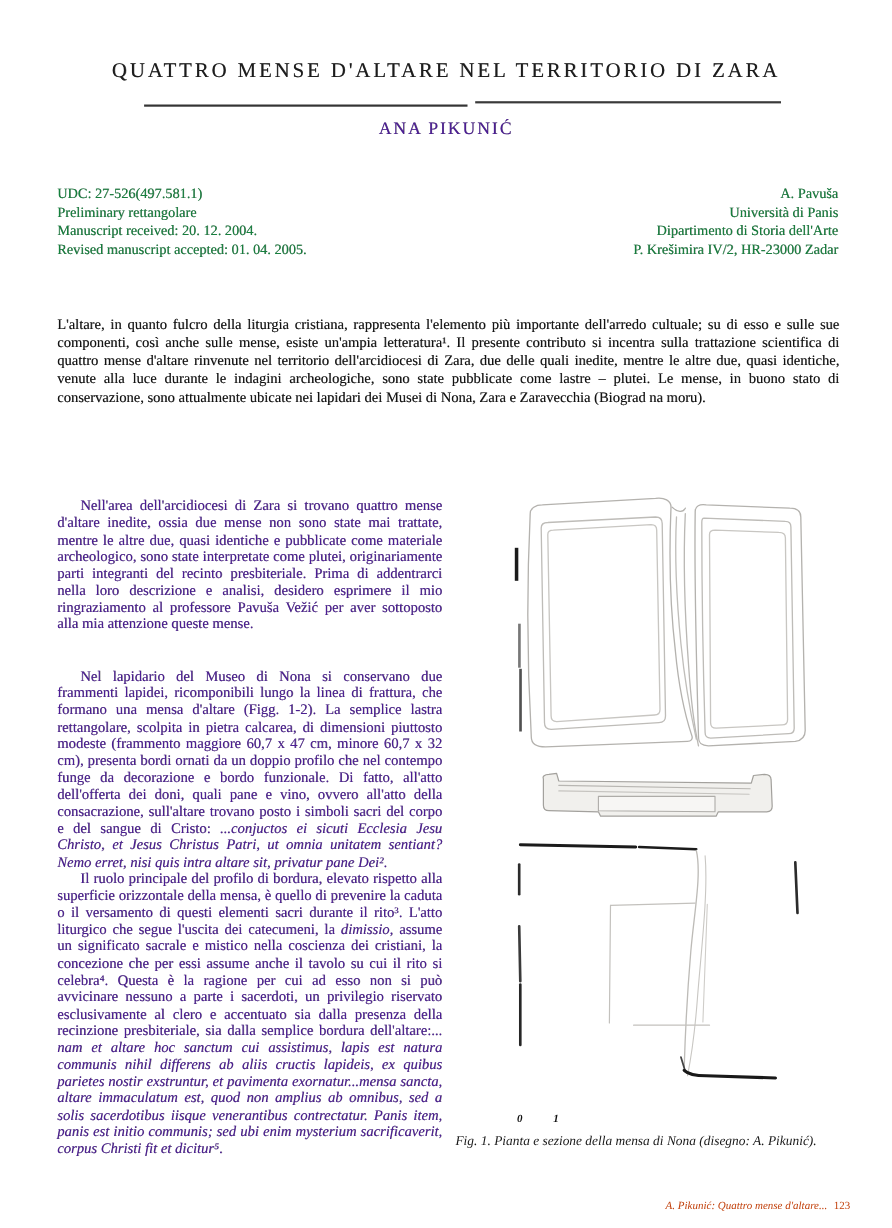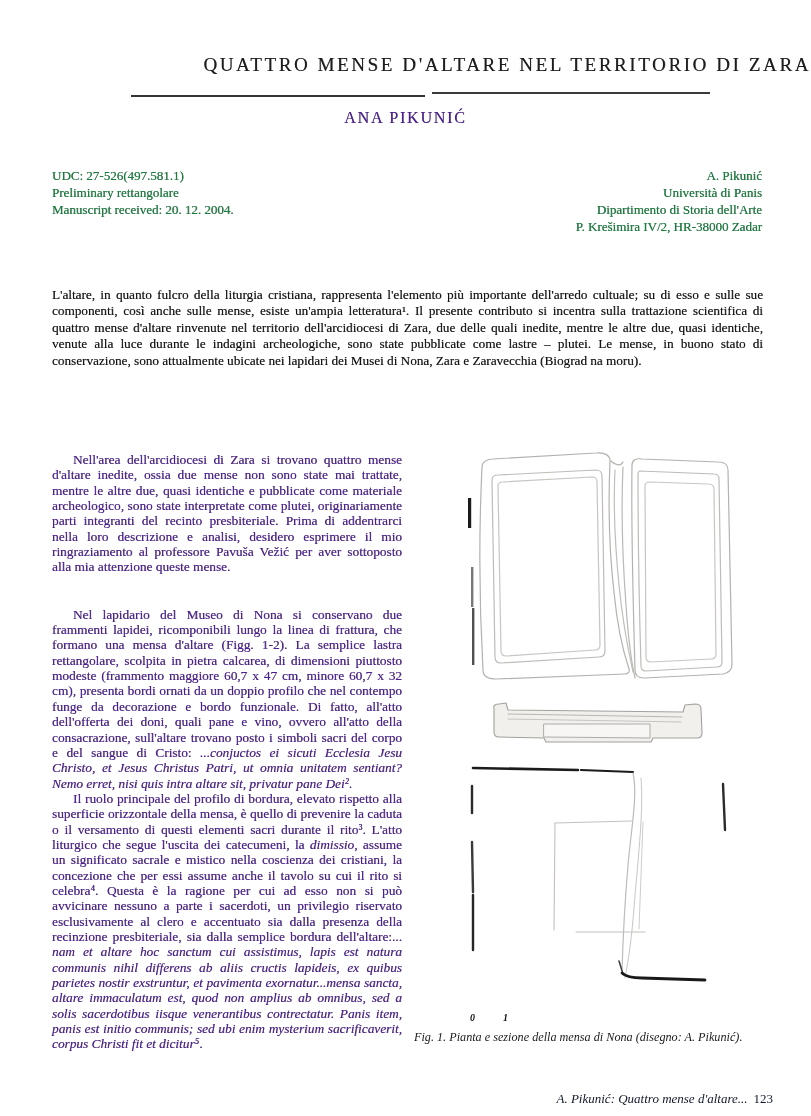--- a/index.html
+++ b/index.html
@@ -2,21 +2,21 @@
 <html lang="it"><head>
 <meta charset="utf-8">
 <style>
   html,body{margin:0;padding:0;background:#ffffff;}
   .page{
     position:relative;width:811px;height:1116px;background:#ffffff;overflow:hidden;
     font-family:"Liberation Serif","DejaVu Serif",serif;color:#151515;
   }
   .tsh{text-shadow:0.3px 0 0 rgba(0,0,0,.5);}
   .article-title{
-    position:absolute;top:54px;left:0;width:811px;text-align:right;
+    position:absolute;top:54px;left:0;width:811px;text-align:center;
     font-size:19px;letter-spacing:2.6px;color:#1c1c1c;white-space:nowrap;
   }
   .rule-left{position:absolute;top:95px;left:131px;width:294px;height:2px;background:#343434;}
   .rule-right{position:absolute;top:92px;left:432px;width:278px;height:2.2px;background:#3a3a3a;}
   .author-name{
     position:absolute;top:109px;left:0;width:811px;text-align:center;
     font-size:16px;letter-spacing:1.8px;color:#4c1d95;
   }
   .meta{
     position:absolute;top:167px;left:52px;width:710px;
@@ -40,46 +40,47 @@
     position:absolute;font-size:10px;font-weight:bold;font-style:italic;color:#111;
     font-family:"Liberation Serif","DejaVu Serif",serif;
   }
   .scale-0{left:470px;top:1012px;}
   .scale-1{left:503px;top:1012px;}
   .fig-caption{
     position:absolute;top:1030px;left:414px;width:397px;text-align:left;
     font-style:italic;font-size:12.2px;color:#191919;
   }
   .footer{
-    position:absolute;top:1091px;right:38px;font-size:13px;color:#0f172a;white-space:nowrap;
+    position:absolute;top:1091px;right:38px;font-size:10px;color:#c2410c;white-space:nowrap;
   }
   .footer .cit{font-style:italic;}
   .footer .pg{font-style:normal;margin-left:6px;}
 </style>
 </head>
 <body>
 
 <div class="page">
 
   <div class="article-title tsh">QUATTRO MENSE D'ALTARE NEL TERRITORIO DI ZARA</div>
   <div class="rule-left"></div>
   <div class="rule-right"></div>
   <div class="author-name tsh">ANA PIKUNIĆ</div>
 
   <div class="meta">
     <div class="meta-left tsh">
       <div>UDC: 27-526(497.581.1)</div>
       <div>Preliminary rettangolare</div>
       <div>Manuscript received: 20. 12. 2004.</div>
+      <div>Revised manuscript accepted: 01. 04. 2005.</div>
     </div>
     <div class="meta-right tsh">
-      <div>A. Pikunić</div>
+      <div>A. Pavuša</div>
       <div>Università di Panis</div>
       <div>Dipartimento di Storia dell'Arte</div>
-      <div>P. Krešimira IV/2, HR-38000 Zadar</div>
+      <div>P. Krešimira IV/2, HR-23000 Zadar</div>
     </div>
   </div>
 
   <div class="abstract tsh">L'altare, in quanto fulcro della liturgia cristiana, rappresenta l'elemento più importante dell'arredo cultuale; su di esso e sulle sue componenti, così anche sulle mense, esiste un'ampia letteratura¹. Il presente contributo si incentra sulla trattazione scientifica di quattro mense d'altare rinvenute nel territorio dell'arcidiocesi di Zara, due delle quali inedite, mentre le altre due, quasi identiche, venute alla luce durante le indagini archeologiche, sono state pubblicate come lastre – plutei. Le mense, in buono stato di conservazione, sono attualmente ubicate nei lapidari dei Musei di Nona, Zara e Zaravecchia (Biograd na moru).</div>
 
   <div class="left-col tsh">
       <p class="bp"><span>Nell'area dell'arcidiocesi di Zara si trovano quattro mense d'altare inedite, ossia due mense non sono state mai trattate, mentre le altre due, quasi identiche e pubblicate come materiale archeologico, sono state interpretate come plutei, originariamente parti integranti del recinto presbiteriale. Prima di addentrarci nella loro descrizione e analisi, desidero esprimere il mio ringraziamento al professore Pavuša Vežić per aver sottoposto alla mia attenzione queste mense.</span></p>
       <p class="bp spaced"><span>Nel lapidario del Museo di Nona si conservano due frammenti lapidei, ricomponibili lungo la linea di frattura, che formano una mensa d'altare (Figg. 1-2). La semplice lastra rettangolare, scolpita in pietra calcarea, di dimensioni piuttosto modeste (frammento maggiore 60,7 x 47 cm, minore 60,7 x 32 cm), presenta bordi ornati da un doppio profilo che nel contempo funge da decorazione e bordo funzionale. Di fatto, all'atto dell'offerta dei doni, quali pane e vino, ovvero all'atto della consacrazione, sull'altare trovano posto i simboli sacri del corpo e del sangue di Cristo: </span><span class="it">...conjuctos ei sicuti Ecclesia Jesu Christo, et Jesus Christus Patri, ut omnia unitatem sentiant? Nemo erret, nisi quis intra altare sit, privatur pane Dei²</span><span>.</span></p>
       <p class="bp"><span>Il ruolo principale del profilo di bordura, elevato rispetto alla superficie orizzontale della mensa, è quello di prevenire la caduta o il versamento di questi elementi sacri durante il rito³. L'atto liturgico che segue l'uscita dei catecumeni, la </span><span class="it">dimissio,</span><span> assume un significato sacrale e mistico nella coscienza dei cristiani, la concezione che per essi assume anche il tavolo su cui il rito si celebra⁴. Questa è la ragione per cui ad esso non si può avvicinare nessuno a parte i sacerdoti, un privilegio riservato esclusivamente al clero e accentuato sia dalla presenza della recinzione presbiteriale, sia dalla semplice bordura dell'altare:... </span><span class="it">nam et altare hoc sanctum cui assistimus, lapis est natura communis nihil differens ab aliis cructis lapideis, ex quibus parietes nostir exstruntur, et pavimenta exornatur...mensa sancta, altare immaculatum est, quod non amplius ab omnibus, sed a solis sacerdotibus iisque venerantibus contrectatur. Panis item, panis est initio communis; sed ubi enim mysterium sacrificaverit, corpus Christi fit et dicitur⁵</span><span>.</span></p>
     </div>

